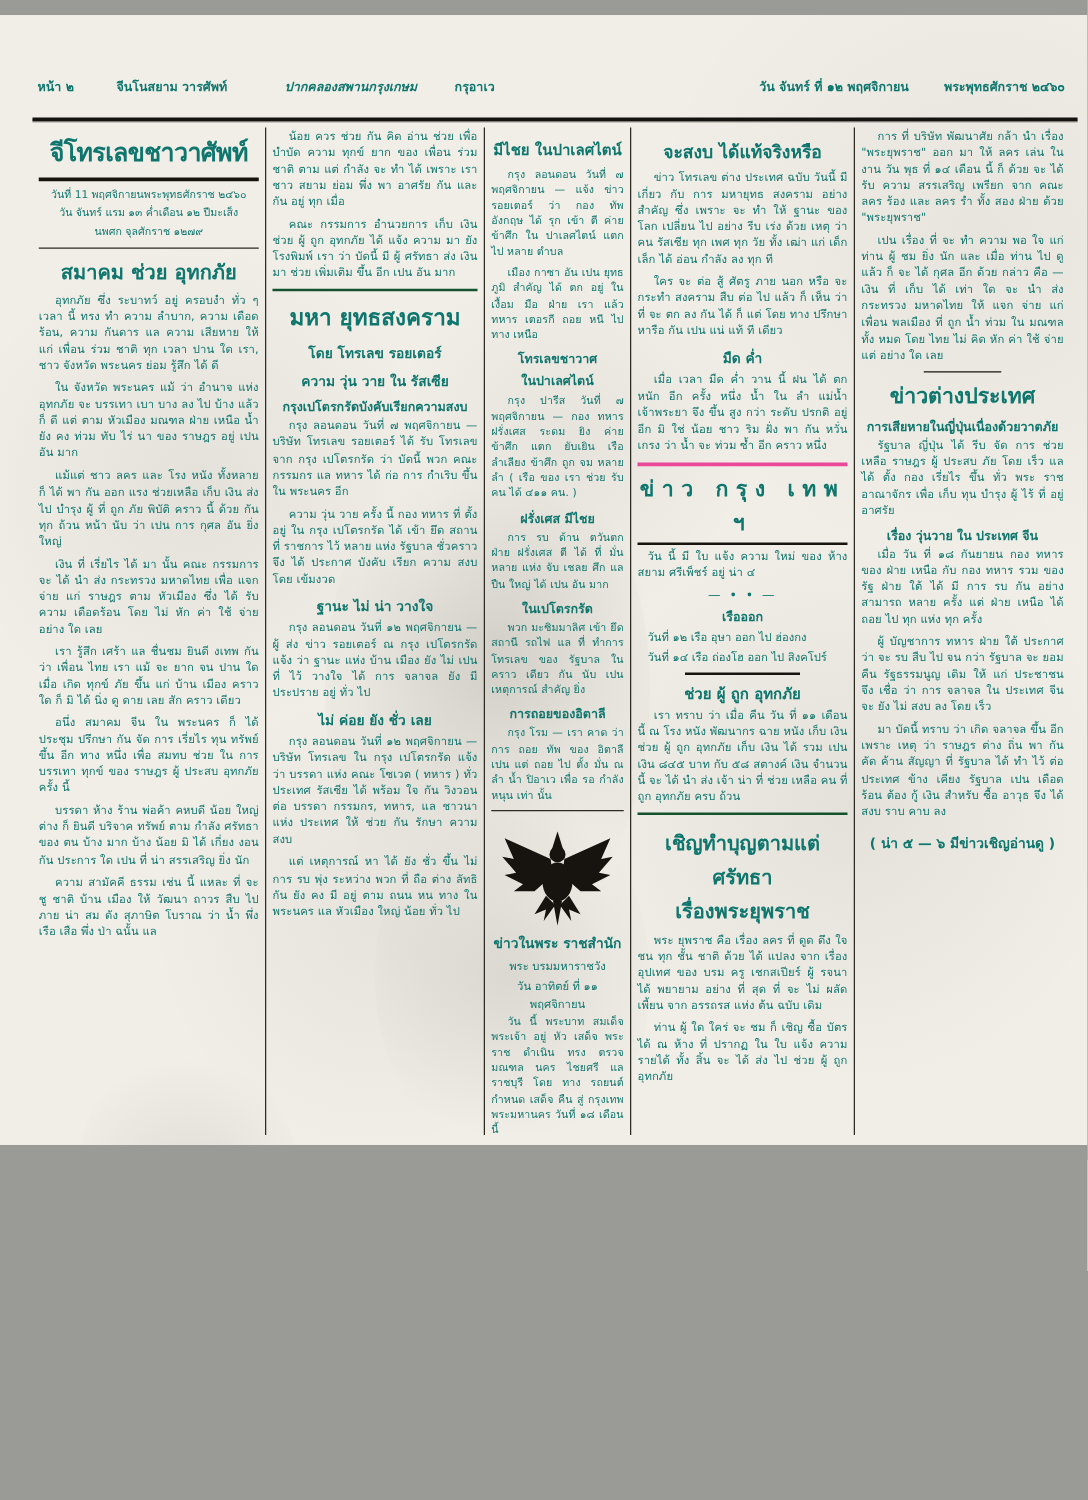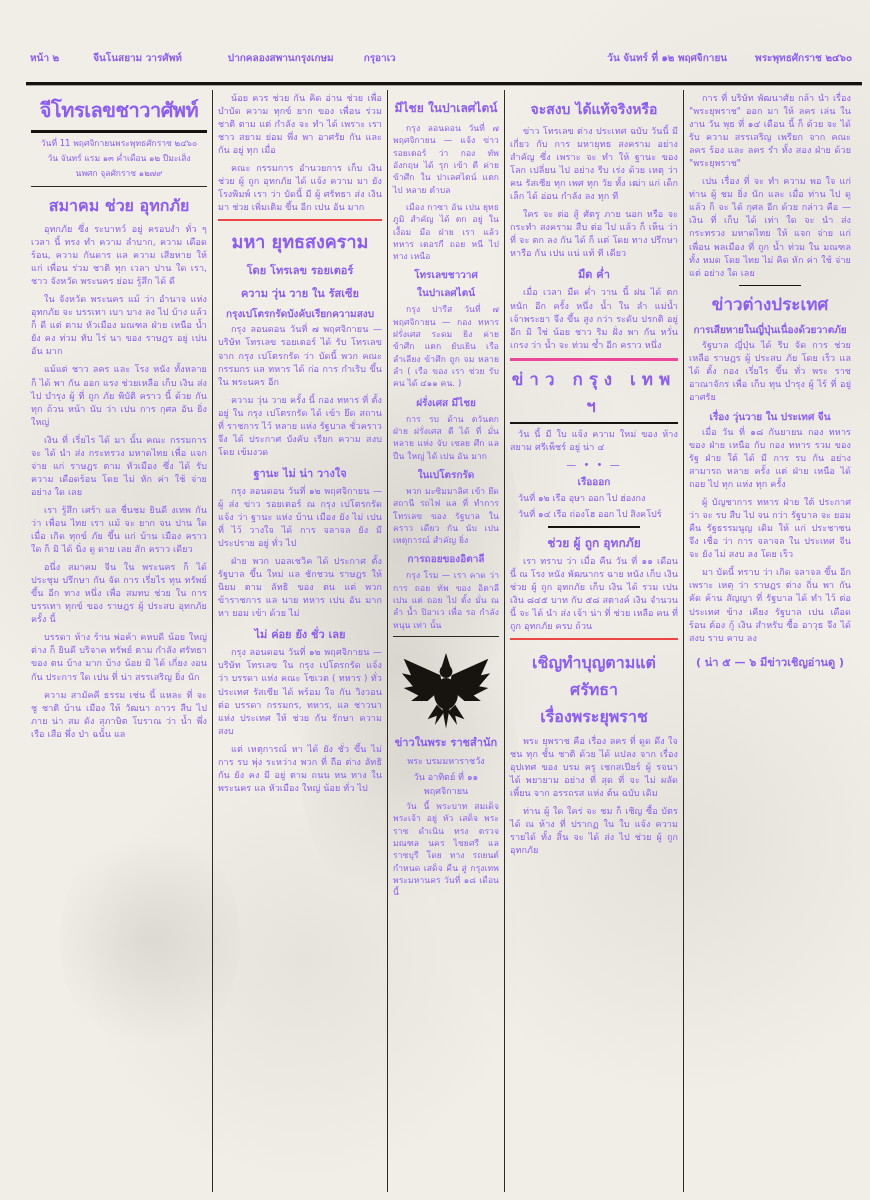--- a/index.html
+++ b/index.html
@@ -1,36 +1,36 @@
 <!DOCTYPE html>
 <html><head>
 <meta charset="utf-8">
 <style>
   html,body{margin:0;padding:0;background:#9a9a96;}
-  .page{position:relative;width:870px;height:1200px;margin:0 auto;
-        background:#f0eee7;color:#8b5cf6;overflow:hidden;
+  .page{position:relative;width:870px;height:904px;margin:12px auto;
+        background:#f0eee7;color:#0f766e;overflow:hidden;
         font-family:"DejaVu Sans", sans-serif;}
   
   .page::before{content:"";position:absolute;inset:0;pointer-events:none;
     background:
       radial-gradient(circle at 18% 42%, rgba(60,55,45,.07), transparent 22%),
       radial-gradient(circle at 46% 55%, rgba(60,55,45,.09), transparent 18%),
       radial-gradient(circle at 52% 38%, rgba(60,55,45,.06), transparent 20%),
       radial-gradient(circle at 78% 70%, rgba(60,55,45,.07), transparent 24%),
       radial-gradient(circle at 35% 80%, rgba(60,55,45,.06), transparent 20%),
       radial-gradient(circle at 90% 20%, rgba(60,55,45,.05), transparent 25%);}
   .stain{position:absolute;border-radius:50%;pointer-events:none;
     background:radial-gradient(circle, rgba(70,62,48,.10), transparent 70%);}
 
   
   .hdr{position:absolute;top:50px;left:30px;right:12px;height:26px;
        display:flex;align-items:baseline;font-size:10px;font-weight:bold;
        white-space:nowrap;}
   .hdr span{display:inline-block;}
-  .hdr .g1{margin-left:34px;} .hdr .g2{margin-left:46px;} .hdr .g3{margin-left:30px;}
+  .hdr .g1{margin-left:34px;} .hdr .g2{margin-left:46px;font-style:italic;} .hdr .g3{margin-left:30px;}
   .hdr .g4{margin-left:auto;} .hdr .g5{margin-left:28px;margin-right:6px;}
   .hdr-rule{position:absolute;top:82px;left:26px;right:8px;height:3px;background:#151310;
             box-shadow:0 1px 0 rgba(20,18,14,.35);}
 
   
   .cols{position:absolute;top:90px;left:26px;right:6px;bottom:8px;display:flex;}
   .col{overflow:hidden;padding:2px 5px 0 5px;}
   .col:not(:last-child){border-right:1px solid #2e2a24;}
   .c1{width:176px;} .c2{width:164px;} .c3{width:106px;} .c4{width:168px;} .c5{width:162px;}
 
@@ -41,21 +41,21 @@
 
   .masthead{font-size:20px;font-weight:bold;text-align:center;letter-spacing:-.5px;
             margin:2px 0 3px;border-bottom:3px solid #17140f;padding-bottom:4px;}
   .mastdates{margin-bottom:6px;border-bottom:1px solid #2e2a24;padding-bottom:5px;}
 
   h2.head{font-size:16px;font-weight:bold;text-align:center;margin:6px 0 5px;}
   h3.sub{font-size:11px;font-weight:bold;text-align:center;margin:5px 0 3px;}
   h4.minor{font-size:10px;font-weight:bold;text-align:center;margin:4px 0 2px;}
   .c3 h2.head{font-size:12px;} .c3 h3.sub{font-size:10px;}
 
-  .ruled-top{border-top:2px solid #ef4444;padding-top:3px;margin-top:4px;}
+  .ruled-top{border-top:2px solid #14532d;padding-top:3px;margin-top:4px;}
   .bkk-head{font-size:17px;font-weight:bold;text-align:center;letter-spacing:6px;
             border-top:3px solid #ec4899;border-bottom:2px solid #17140f;
             padding:4px 0 3px;margin:6px 0 4px;}
   .ornament{text-align:center;font-size:10px;letter-spacing:2px;margin:2px 0;}
   .shortrule{width:55%;margin:5px auto;border-top:2px solid #17140f;height:0;}
   .thinrule{width:38%;margin:4px auto;border-top:1px solid #17140f;height:0;}
 
   .invite-head{font-size:16px;font-weight:bold;text-align:center;line-height:1.7;margin:6px 0 4px;}
   .schedline{font-size:9px;margin:0 0 2px;text-indent:8px;}
 
@@ -110,21 +110,20 @@
       <div class="ruled-top">
         <h2 class="head" style="font-size:18px;margin:3px 0 2px;">มหา ยุทธสงคราม</h2>
         <h3 class="sub">โดย โทรเลข รอยเตอร์</h3>
         <h3 class="sub">ความ วุ่น วาย ใน รัสเซีย</h3>
         <h4 class="minor">กรุงเปโตรกรัดบังคับเรียกความสงบ</h4>
       </div>
       <p class="b">กรุง ลอนดอน วันที่ ๗ พฤศจิกายน — บริษัท โทรเลข รอยเตอร์ ได้ รับ โทรเลข จาก กรุง เปโตรกรัด ว่า บัดนี้ พวก คณะ กรรมกร แล ทหาร ได้ ก่อ การ กำเริบ ขึ้น ใน พระนคร อีก</p>
       <p class="b">ความ วุ่น วาย ครั้ง นี้ กอง ทหาร ที่ ตั้ง อยู่ ใน กรุง เปโตรกรัด ได้ เข้า ยึด สถาน ที่ ราชการ ไว้ หลาย แห่ง รัฐบาล ชั่วคราว จึง ได้ ประกาศ บังคับ เรียก ความ สงบ โดย เข้มงวด</p>
       <h3 class="sub">ฐานะ ไม่ น่า วางใจ</h3>
       <p class="b">กรุง ลอนดอน วันที่ ๑๒ พฤศจิกายน — ผู้ ส่ง ข่าว รอยเตอร์ ณ กรุง เปโตรกรัด แจ้ง ว่า ฐานะ แห่ง บ้าน เมือง ยัง ไม่ เปน ที่ ไว้ วางใจ ได้ การ จลาจล ยัง มี ประปราย อยู่ ทั่ว ไป</p>
-      <p class="b">ฝ่าย พวก บอลเชวิค ได้ ประกาศ ตั้ง รัฐบาล ขึ้น ใหม่ แล ชักชวน ราษฎร ให้ นิยม ตาม ลัทธิ ของ ตน แต่ พวก ข้าราชการ แล นาย ทหาร เปน อัน มาก หา ยอม เข้า ด้วย ไม่</p>
       <h3 class="sub">ไม่ ค่อย ยัง ชั่ว เลย</h3>
       <p class="b">กรุง ลอนดอน วันที่ ๑๒ พฤศจิกายน — บริษัท โทรเลข ใน กรุง เปโตรกรัด แจ้ง ว่า บรรดา แห่ง คณะ โซเวต ( ทหาร ) ทั่ว ประเทศ รัสเซีย ได้ พร้อม ใจ กัน วิงวอน ต่อ บรรดา กรรมกร, ทหาร, แล ชาวนา แห่ง ประเทศ ให้ ช่วย กัน รักษา ความ สงบ</p>
       <p class="b">แต่ เหตุการณ์ หา ได้ ยัง ชั่ว ขึ้น ไม่ การ รบ พุ่ง ระหว่าง พวก ที่ ถือ ต่าง ลัทธิ กัน ยัง คง มี อยู่ ตาม ถนน หน ทาง ใน พระนคร แล หัวเมือง ใหญ่ น้อย ทั่ว ไป</p>
     </div>
 
     <div class="col c3">
       <h2 class="head">มีไชย ในปาเลศไตน์</h2>
       <p class="b">กรุง ลอนดอน วันที่ ๗ พฤศจิกายน — แจ้ง ข่าว รอยเตอร์ ว่า กอง ทัพ อังกฤษ ได้ รุก เข้า ตี ค่าย ข้าศึก ใน ปาเลศไตน์ แตก ไป หลาย ตำบล</p>
       <p class="b">เมือง กาซา อัน เปน ยุทธ ภูมิ สำคัญ ได้ ตก อยู่ ใน เงื้อม มือ ฝ่าย เรา แล้ว ทหาร เตอรกี ถอย หนี ไป ทาง เหนือ</p>
       <h3 class="sub">โทรเลขชาวาศ</h3>

